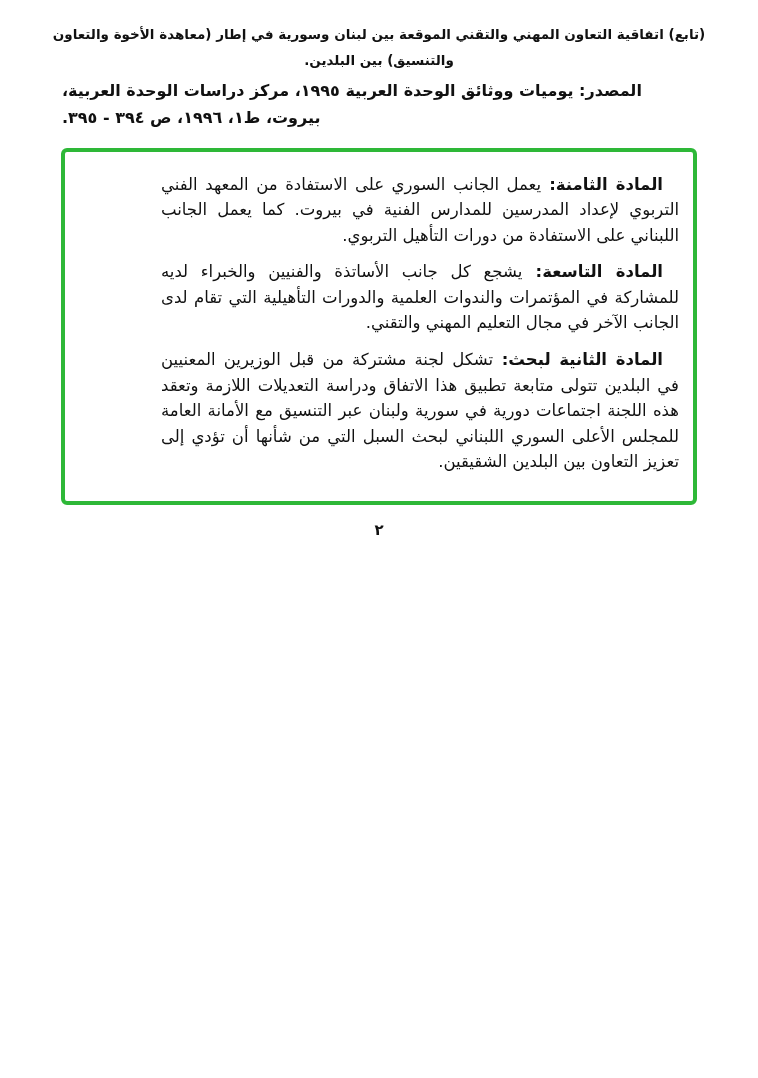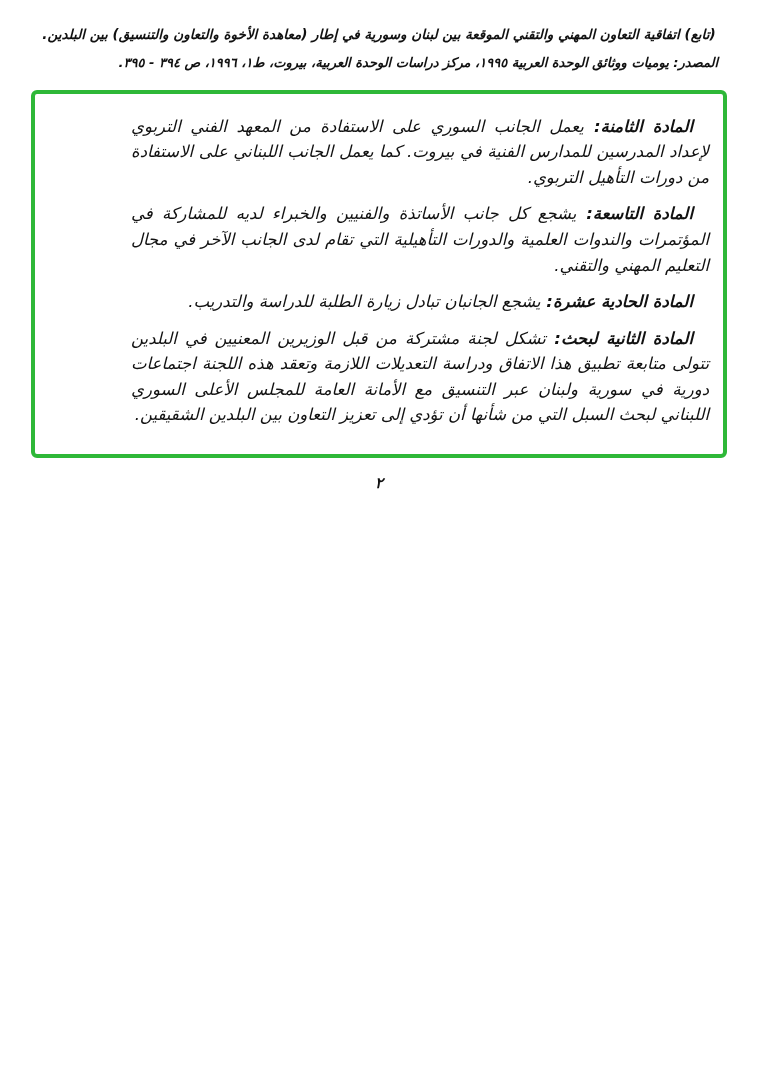--- a/index.html
+++ b/index.html
@@ -6,39 +6,38 @@
   .page {
     width:758px;
     min-height:1078px;
     margin:0 auto;
     background:#ffffff;
     font-family:"DejaVu Sans", sans-serif;
     direction:rtl;
     box-sizing:border-box;
     padding-top:22px;
     color:#111111;
-    font-style:italic;
   }
   .doc-title {
     text-align:center;
     font-weight:bold;
     font-size:13.5px;
     line-height:1.9;
     padding:0 30px;
   }
   .doc-source {
-    text-align:right;
+    text-align:left;
     font-weight:bold;
-    font-size:13px;
+    font-size:16px;
     line-height:1.7;
     margin-top:4px;
-    padding:0 40px;
+    padding:0 62px;
   }
   .green-box {
-    width:696px;
+    width:636px;
     margin:16px auto 0;
     border:4px solid var(--accent-green, #2eb838);
     border-radius:6px;
     box-sizing:border-box;
     padding:20px 14px 26px 96px;
   }
   .article {
     margin:0 0 11px 0;
     font-size:16.5px;
     line-height:1.55;
@@ -62,20 +61,19 @@
 <div class="page">
 
   <div class="doc-title">(تابع) اتفاقية التعاون المهني والتقني الموقعة بين لبنان وسورية في إطار (معاهدة الأخوة والتعاون والتنسيق) بين البلدين.</div>
 
   <div class="doc-source">المصدر: يوميات ووثائق الوحدة العربية ١٩٩٥، مركز دراسات الوحدة العربية، بيروت، ط١، ١٩٩٦، ص ٣٩٤ - ٣٩٥.</div>
 
   <div class="green-box">
     <div>
         <p class="article"><strong class="article-heading">المادة الثامنة: </strong><span>يعمل الجانب السوري على الاستفادة من المعهد الفني التربوي لإعداد المدرسين للمدارس الفنية في بيروت. كما يعمل الجانب اللبناني على الاستفادة من دورات التأهيل التربوي.</span></p>
         <p class="article"><strong class="article-heading">المادة التاسعة: </strong><span>يشجع كل جانب الأساتذة والفنيين والخبراء لديه للمشاركة في المؤتمرات والندوات العلمية والدورات التأهيلية التي تقام لدى الجانب الآخر في مجال التعليم المهني والتقني.</span></p>
-        <p class="article"><strong class="article-heading">المادة الحادية عشرة: </strong><span>يشجع الجانبان تبادل زيارة الطلبة للدراسة والتدريب.</span></p>
         <p class="article"><strong class="article-heading">المادة الثانية لبحث: </strong><span>تشكل لجنة مشتركة من قبل الوزيرين المعنيين في البلدين تتولى متابعة تطبيق هذا الاتفاق ودراسة التعديلات اللازمة وتعقد هذه اللجنة اجتماعات دورية في سورية ولبنان عبر التنسيق مع الأمانة العامة للمجلس الأعلى السوري اللبناني لبحث السبل التي من شأنها أن تؤدي إلى تعزيز التعاون بين البلدين الشقيقين.</span></p>
       </div>
   </div>
 
   <div class="page-number">٢</div>
 
 </div>
 
 </body></html>

